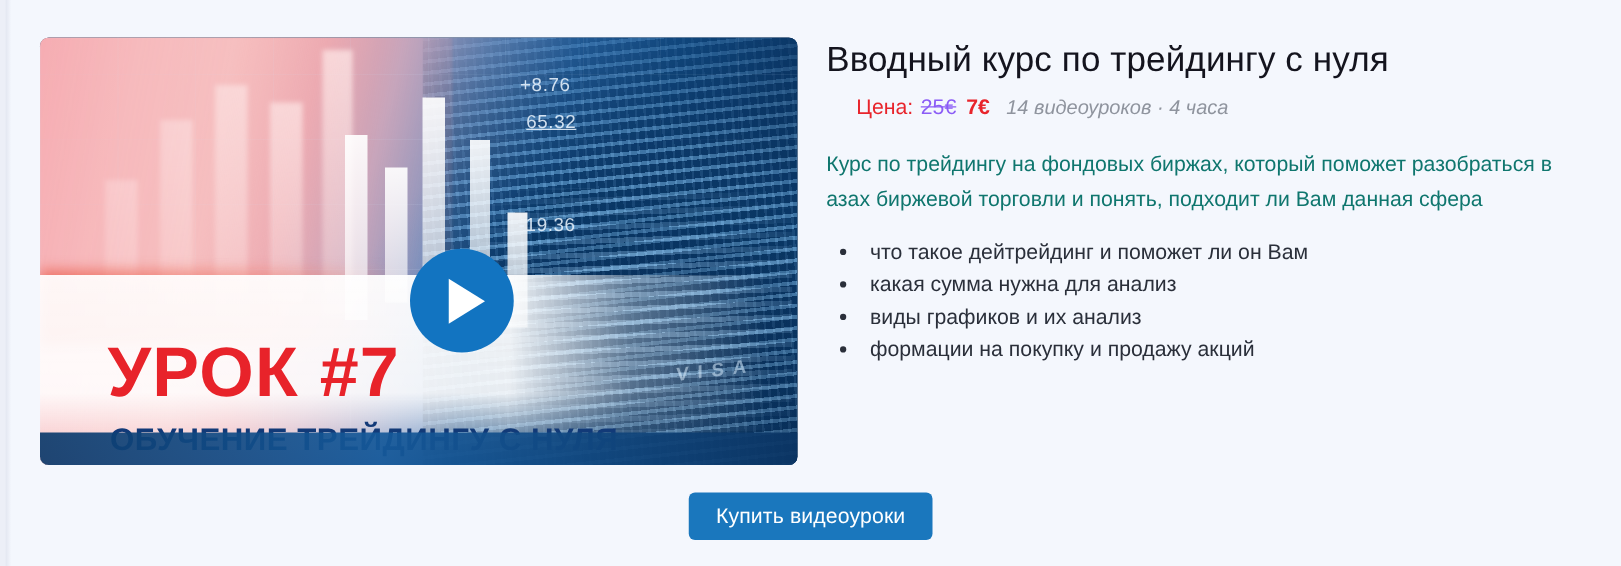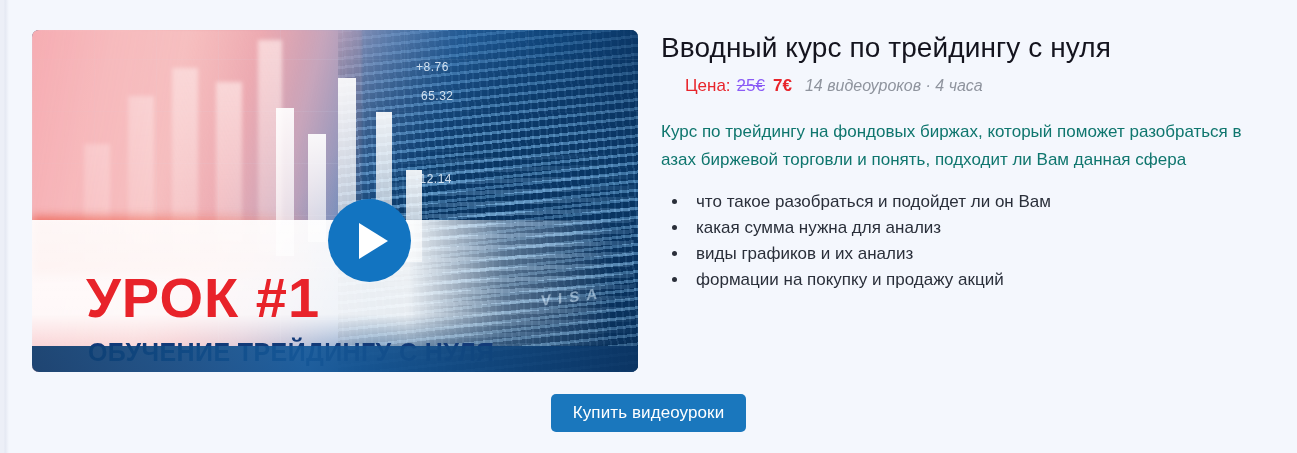--- a/index.html
+++ b/index.html
@@ -105,21 +105,21 @@
     background: linear-gradient(180deg, rgba(255,255,255,.92), rgba(255,255,255,.55));
   }
   .bar.soft { background: linear-gradient(180deg, rgba(255,255,255,.80), rgba(255,255,255,.30)); filter: blur(2px); }
   .num {
     position: absolute;
     color: rgba(232,243,253,.88);
     font-family: "Liberation Sans", sans-serif;
     font-size: 17px;
     letter-spacing: .5px;
   }
-  .num.big { font-size: 12px; }
+  .num.big { font-size: 15px; }
   .pinkwash {
     position: absolute;
     left: 0; top: 0;
     width: 330px; height: 342px;
     background: linear-gradient(100deg, rgba(246,170,175,.78) 0%, rgba(248,200,200,.62) 40%, rgba(245,160,160,.28) 70%, rgba(240,140,140,0) 100%);
     filter: blur(1px);
   }
   .redband {
     position: absolute;
     left: 0; bottom: 96px;
@@ -293,26 +293,26 @@
     <div class="pinkwash"></div>
     <div class="redband"></div>
 
     <div class="bar" style="left:244px; bottom:116px; width:18px; height:148px;"></div>
     <div class="bar" style="left:276px; bottom:130px; width:18px; height:108px;"></div>
     <div class="bar" style="left:306px; bottom:112px; width:18px; height:182px;"></div>
     <div class="bar" style="left:344px; bottom:122px; width:16px; height:138px;"></div>
     <div class="bar" style="left:374px; bottom:110px; width:16px; height:92px;"></div>
 
     <div class="num big" style="left:384px; top:30px;">+8.76</div>
-    <div class="num big" style="left:389px; top:59px;">65.32</div>
-    <div class="num big" style="left:383px; top:142px;">-12.14</div>
+    <div class="num big" style="left:389px; top:59px;text-decoration:underline;">65.32</div>
+    <div class="num big" style="left:383px; top:142px;">-19.36</div>
 
     <div class="lower-white"></div>
 
-    <div class="lesson-title">УРОК #1</div>
+    <div class="lesson-title">УРОК #7</div>
     <div class="lesson-sub">ОБУЧЕНИЕ ТРЕЙДИНГУ С НУЛЯ</div>
 
     <div class="bottom-strip"></div>
 
     <div class="play-btn">
       <div class="play-tri"></div>
     </div>
   </div>
 
   <div class="info">
@@ -322,21 +322,21 @@
       <span class="price-label">Цена:</span>
       <span class="price-old">25€</span>
       <span class="price-new">7€</span>
       <span class="meta">14 видеоуроков · 4 часа</span>
     </div>
 
     <p class="desc">Курс по трейдингу на фондовых биржах, который поможет разобраться в азах биржевой торговли и понять, подходит ли Вам данная сфера</p>
 
 
     <ul class="learn-list">
-      <li>что такое разобраться и подойдет ли он Вам</li>
+      <li>что такое дейтрейдинг и поможет ли он Вам</li>
       <li>какая сумма нужна для анализ</li>
       <li>виды графиков и их анализ</li>
       <li>формации на покупку и продажу акций</li>
     </ul>
   </div>
 
   <div class="cta-wrap">
     <button class="cta-btn">Купить видеоуроки</button>
   </div>
 

